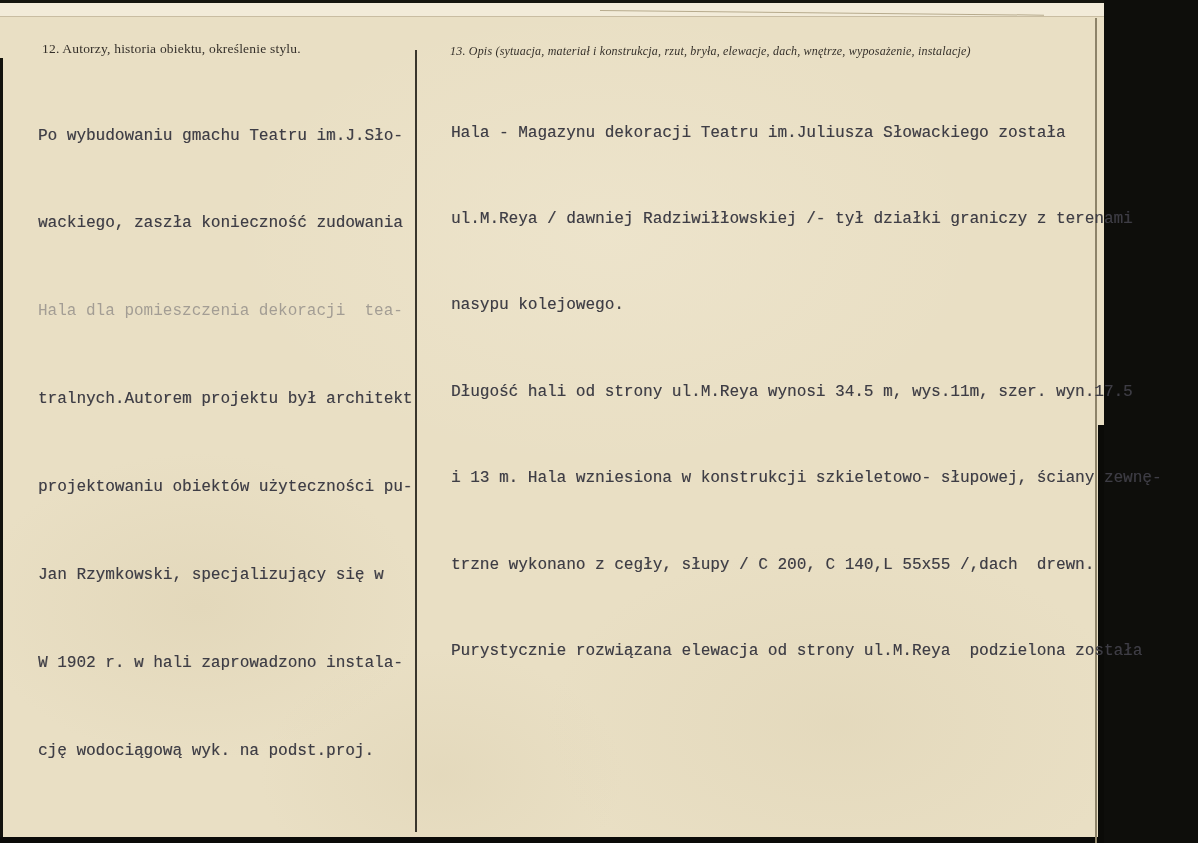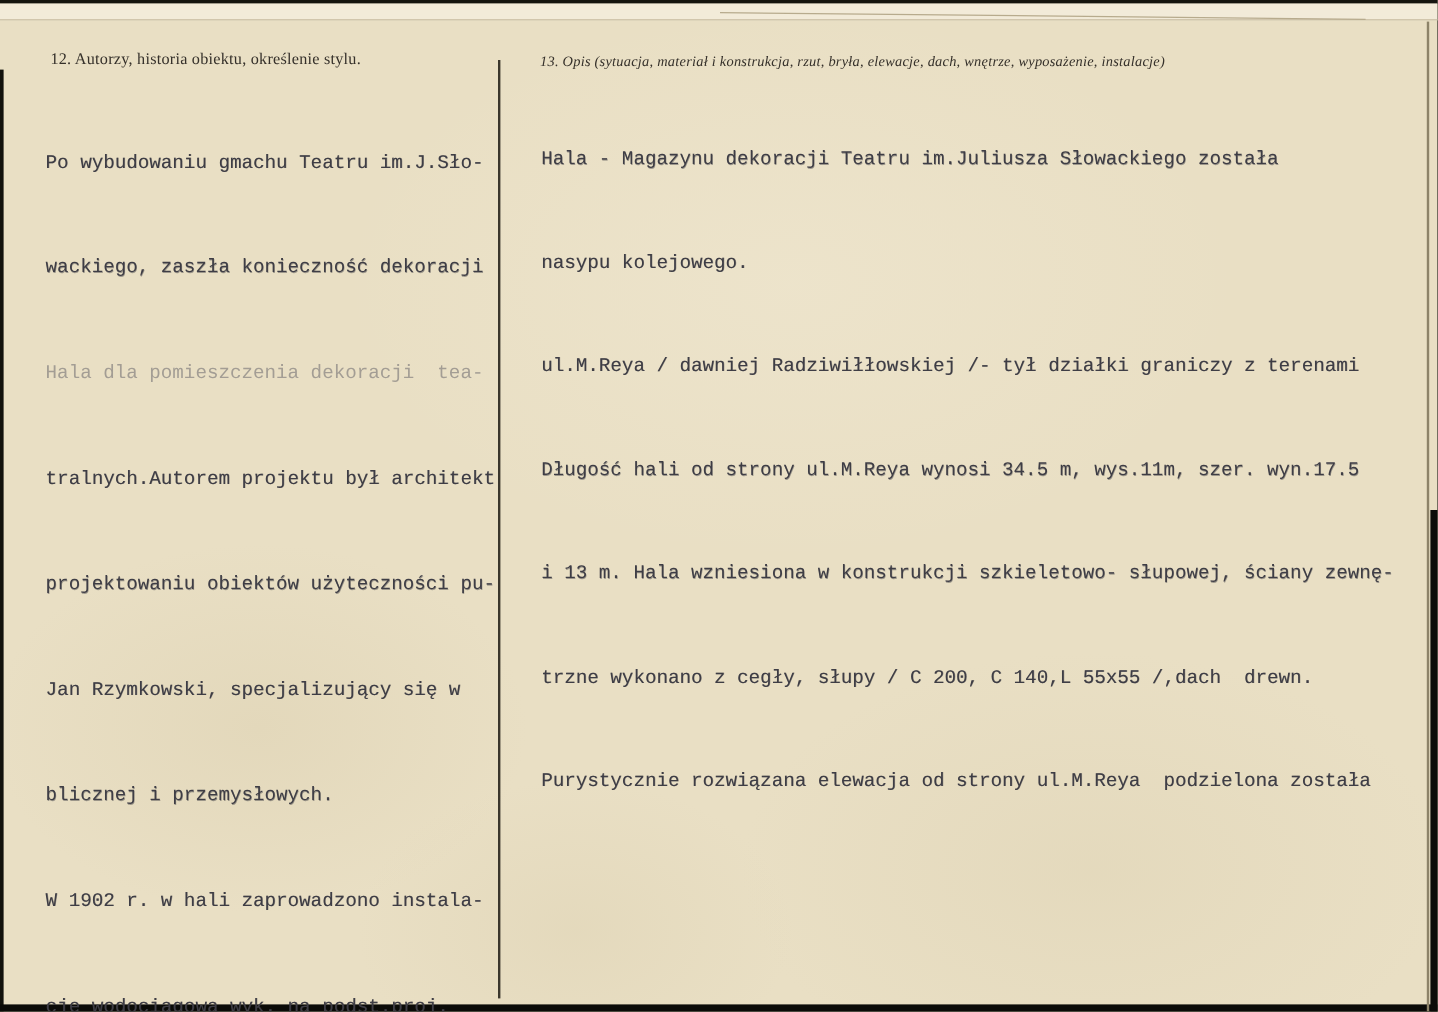--- a/index.html
+++ b/index.html
@@ -6,21 +6,21 @@
     margin: 0;
     padding: 0;
     width: 1198px;
     height: 843px;
     overflow: hidden;
     background: #0e0e0b;
     font-family: "Liberation Mono", monospace;
   }
   .scan {
     position: relative;
-    width: 1198px;
+    width: 1104px;
     height: 843px;
   }
   .paper {
     position: absolute;
     inset: 0;
     background:
       radial-gradient(ellipse 320px 220px at 18% 72%, rgba(213,200,166,0.30), transparent 70%),
       radial-gradient(ellipse 420px 260px at 76% 86%, rgba(215,203,170,0.28), transparent 70%),
       radial-gradient(ellipse 520px 320px at 55% 28%, rgba(246,239,221,0.28), transparent 72%),
       radial-gradient(ellipse 260px 180px at 40% 92%, rgba(210,197,162,0.22), transparent 70%),
@@ -104,39 +104,38 @@
   <div class="edge-right-black"></div>
 
   <div class="divider"></div>
 
   <div class="form-label label-12">12. Autorzy, historia obiektu, określenie stylu.</div>
 
   <div class="form-label label-13">13. Opis (sytuacja, materiał i konstrukcja, rzut, bryła, elewacje, dach, wnętrze, wyposażenie, instalacje)</div>
 
   <div class="typewriter col-left">
     <div>Po wybudowaniu gmachu Teatru im.J.Sło-</div>
-    <div>wackiego, zaszła konieczność dekoracji</div>
+    <div>wackiego, zaszła konieczność zudowania</div>
     <div class="faded">Hala dla pomieszczenia dekoracji  tea-</div>
     <div>tralnych.Autorem projektu był architekt</div>
     <div>projektowaniu obiektów użyteczności pu-</div>
     <div>Jan Rzymkowski, specjalizujący się w</div>
-    <div>blicznej i przemysłowych.</div>
     <div>W 1902 r. w hali zaprowadzono instala-</div>
     <div>cję wodociągową wyk. na podst.proj.</div>
     
     
     
     
     
   </div>
 
   <div class="typewriter col-right">
     <div>Hala - Magazynu dekoracji Teatru im.Juliusza Słowackiego została</div>
+    <div>ul.M.Reya / dawniej Radziwiłłowskiej /- tył działki graniczy z terenami</div>
     <div>nasypu kolejowego.</div>
-    <div>ul.M.Reya / dawniej Radziwiłłowskiej /- tył działki graniczy z terenami</div>
     <div>Długość hali od strony ul.M.Reya wynosi 34.5 m, wys.11m, szer. wyn.17.5</div>
     <div>i 13 m. Hala wzniesiona w konstrukcji szkieletowo- słupowej, ściany zewnę-</div>
     <div>trzne wykonano z cegły, słupy / C 200, C 140,L 55x55 /,dach  drewn.</div>
     <div>Purystycznie rozwiązana elewacja od strony ul.M.Reya  podzielona została</div>
     
     
     
     
     
     

